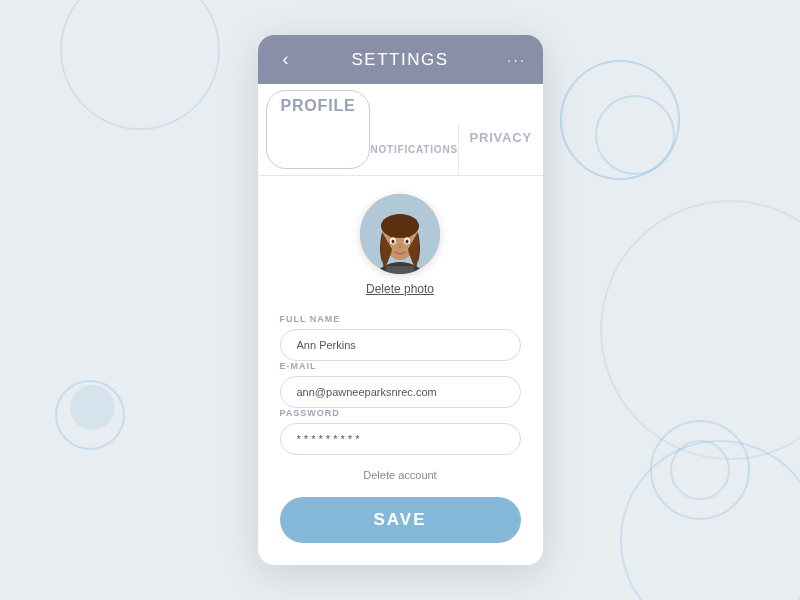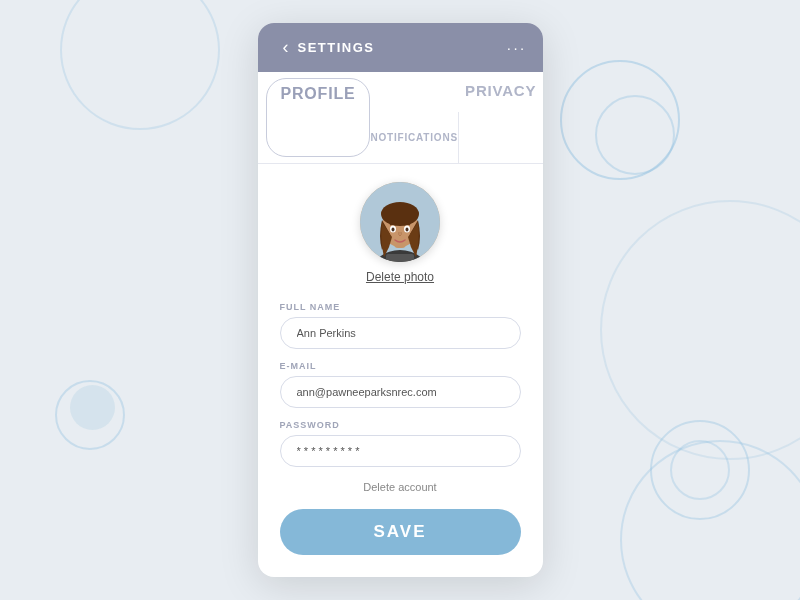--- a/index.html
+++ b/index.html
@@ -44,23 +44,24 @@
     .header {
       background: #8a8fa8;
       display: flex;
       align-items: center;
       justify-content: space-between;
       padding: 14px 16px;
       position: relative;
     }
     .header-title {
       color: #fff;
-      font-size: 13px;
-      font-weight: 700;
+      font-size: 17px;
+      font-weight: 400;
       letter-spacing: 1.5px;
+      text-align: center;
       flex: 1;
     }
     .header-back {
       color: #fff;
       font-size: 18px;
       cursor: pointer;
       width: 24px;
       text-align: center;
     }
     .header-dots {
@@ -100,25 +101,26 @@
       letter-spacing: 0.8px;
       color: #b0b5c8;
       cursor: pointer;
       border-right: 1px solid #e5e7ef;
       margin-top: 40px;
     }
     .tab-privacy {
       flex: 1;
       text-align: center;
       padding: 10px 0;
-      font-size: 15px;
+      font-size: 13px;
       font-weight: 600;
       letter-spacing: 0.8px;
       color: #b0b5c8;
       cursor: pointer;
+      margin-top: 36px;
     }
 
     
     .content {
       padding: 18px 22px 22px;
     }
 
     
     .avatar-section {
       display: flex;
@@ -143,21 +145,20 @@
     .change-photo-link {
       font-size: 12px;
       color: #555;
       text-decoration: underline;
       cursor: pointer;
       font-weight: 500;
     }
 
     
     .field-group {
-      margin-bottom: 12px;
     }
     .field-label {
       font-size: 9px;
       font-weight: 600;
       letter-spacing: 1px;
       color: #a0a5b8;
       margin-bottom: 5px;
       display: block;
     }
     .field-input {

